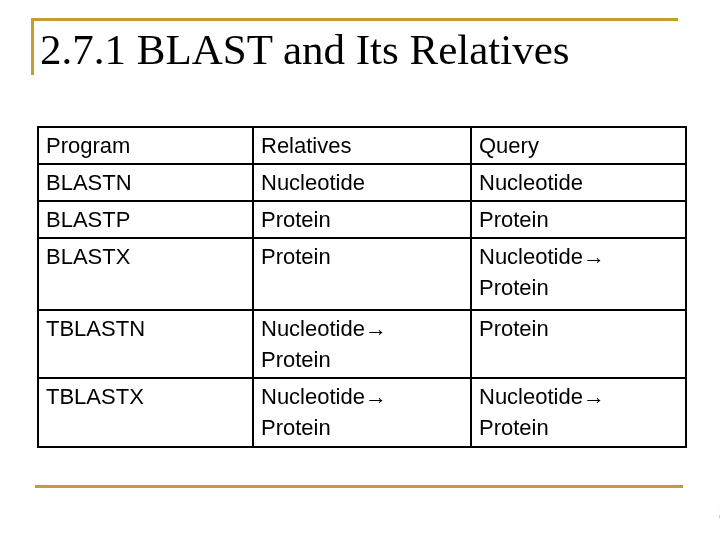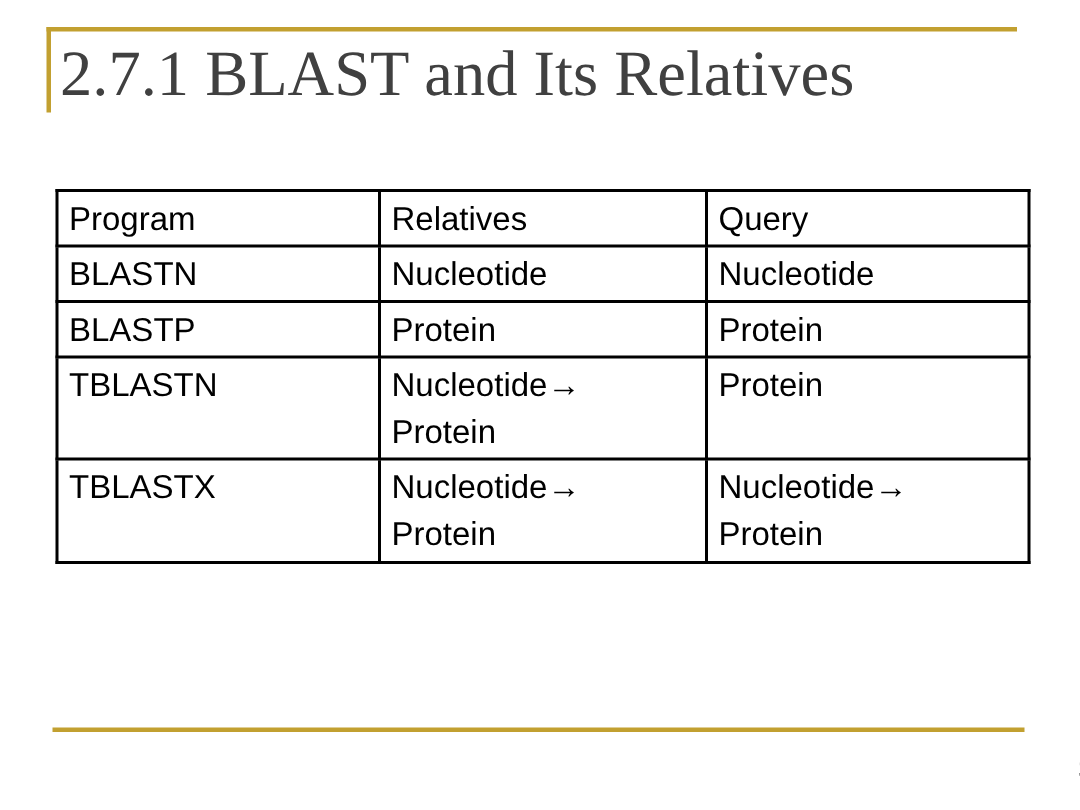--- a/index.html
+++ b/index.html
@@ -24,21 +24,21 @@
     background: #C2A030;
   }
   .title {
     position: absolute;
     left: 40px; top: 26px;
     margin: 0;
     font-family: "Liberation Serif", "DejaVu Serif", serif;
     font-weight: normal;
     font-size: 43px;
     line-height: 1.1;
-    color: #404040;
+    color: #000000;
     white-space: nowrap;
   }
   .blast-table {
     position: absolute;
     left: 37px; top: 126px;
     width: 648px;
     border-collapse: collapse;
     table-layout: fixed;
   }
   .blast-table col.c1 { width: 215px; }
@@ -103,20 +103,26 @@
       <tr class="row-blastn">
         <td>BLASTN</td>
         <td>Nucleotide</td>
         <td>Nucleotide</td>
       </tr>
       <tr class="row-blastp">
         <td>BLASTP</td>
         <td>Protein</td>
         <td>Protein</td>
       </tr>
+      <tr class="row-blastx">
+        <td>BLASTX</td>
+        <td>Protein</td>
+        <td>Nucleotide→
+Protein</td>
+      </tr>
       <tr class="row-tblastn">
         <td>TBLASTN</td>
         <td>Nucleotide→
 Protein</td>
         <td>Protein</td>
       </tr>
       <tr class="row-tblastx">
         <td>TBLASTX</td>
         <td>Nucleotide→
 Protein</td>

